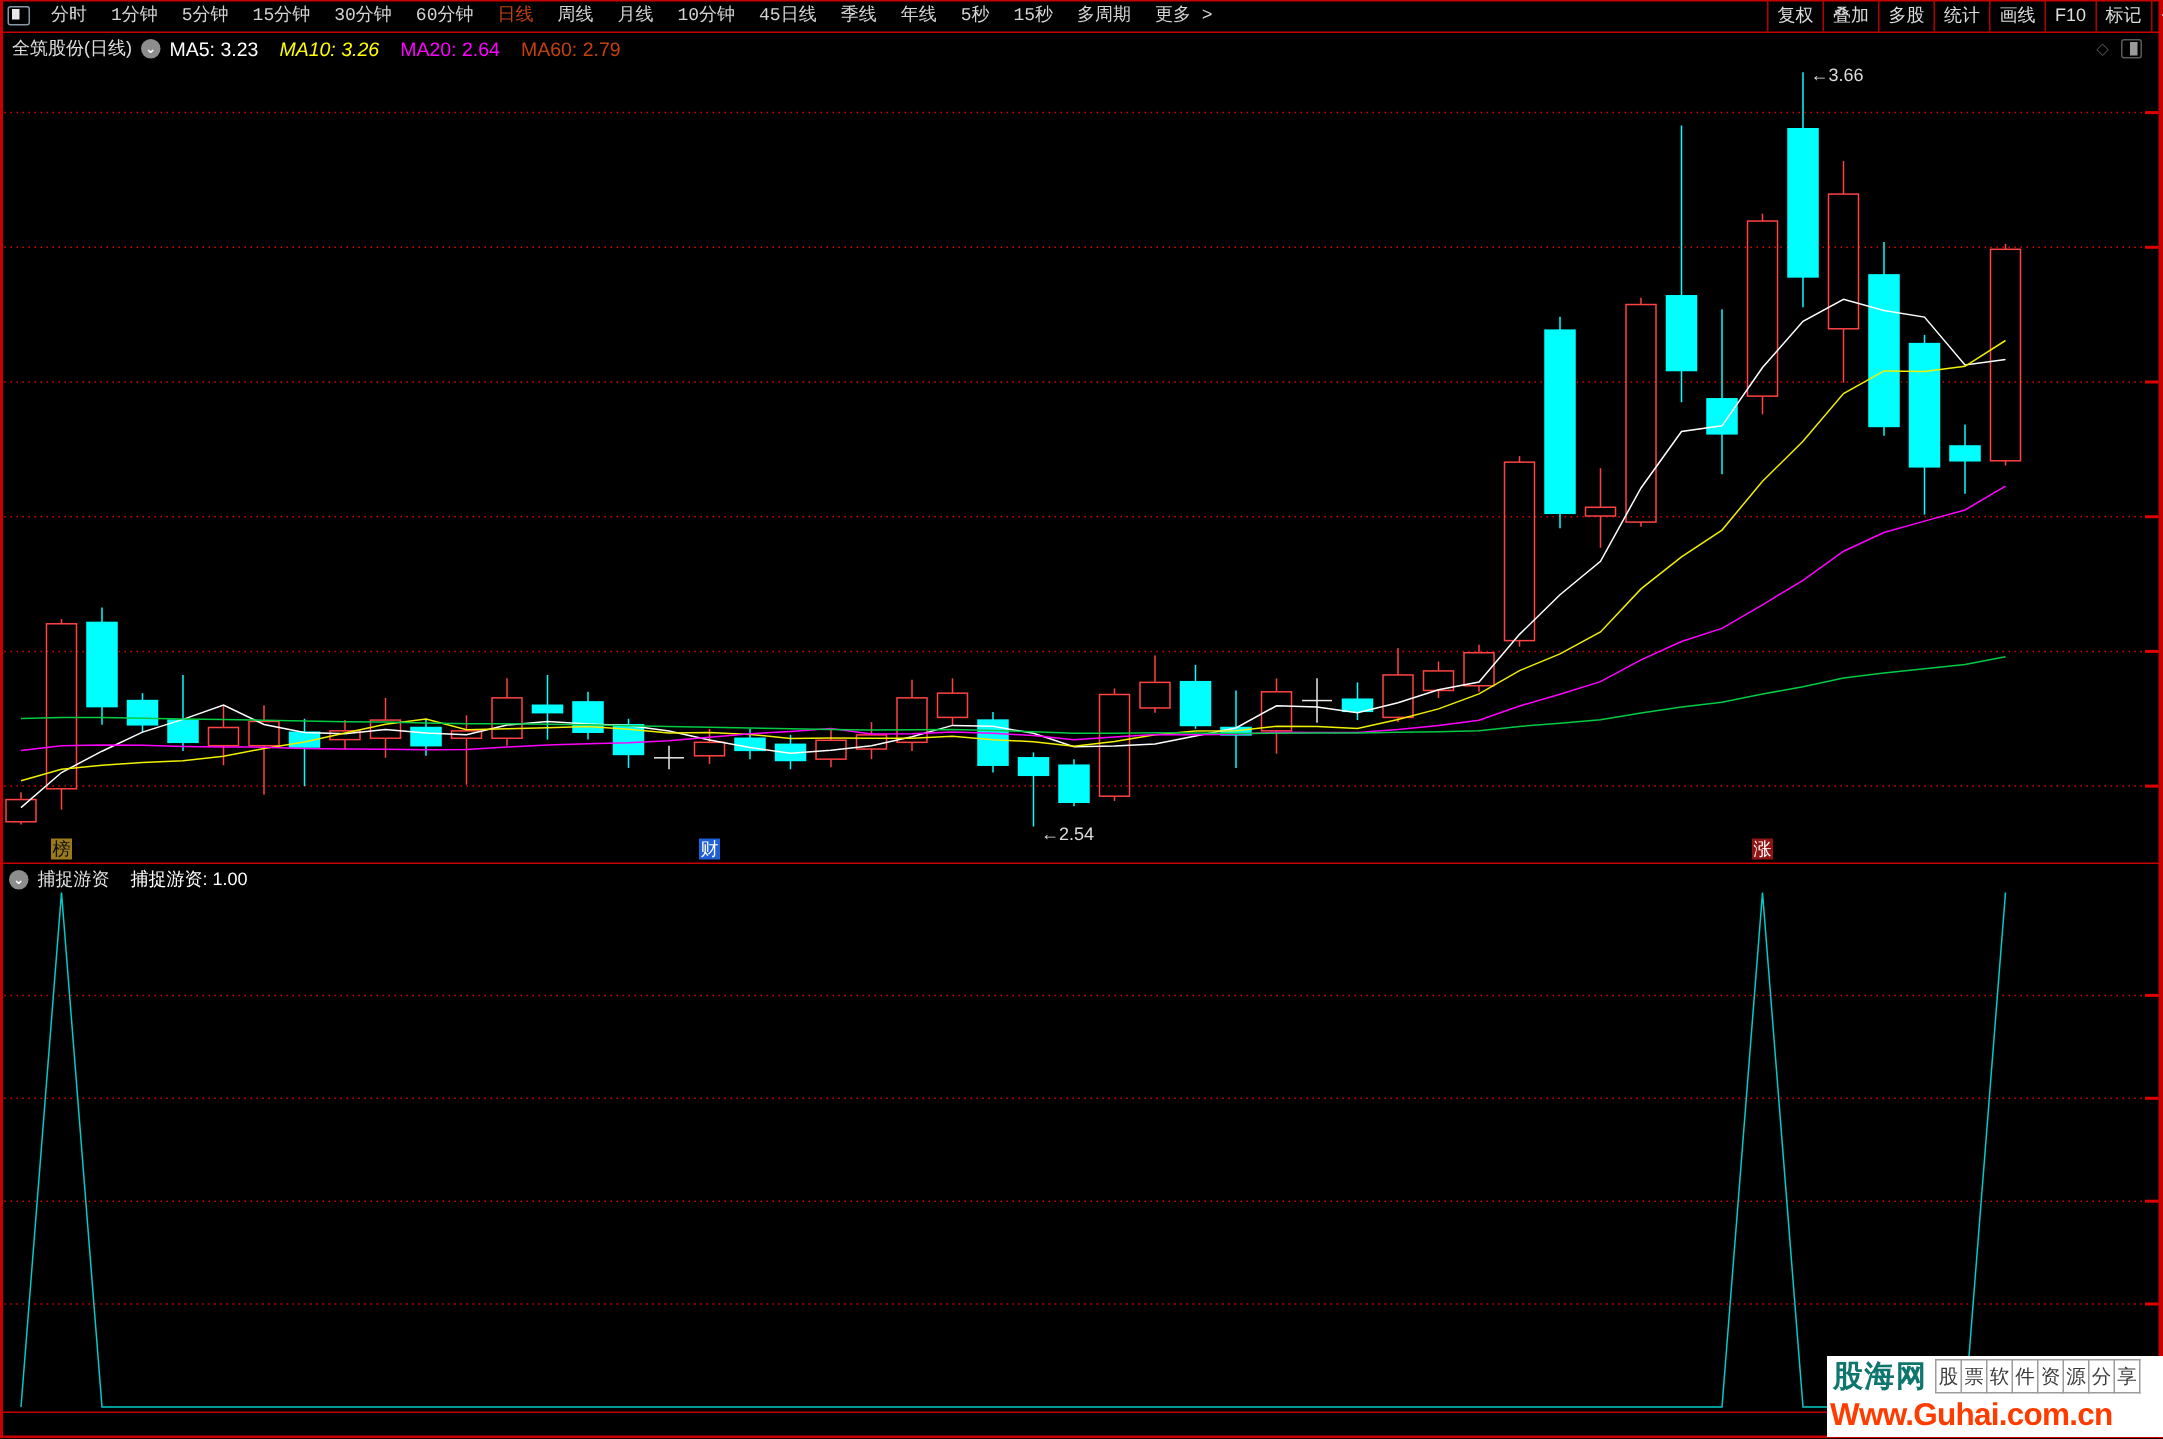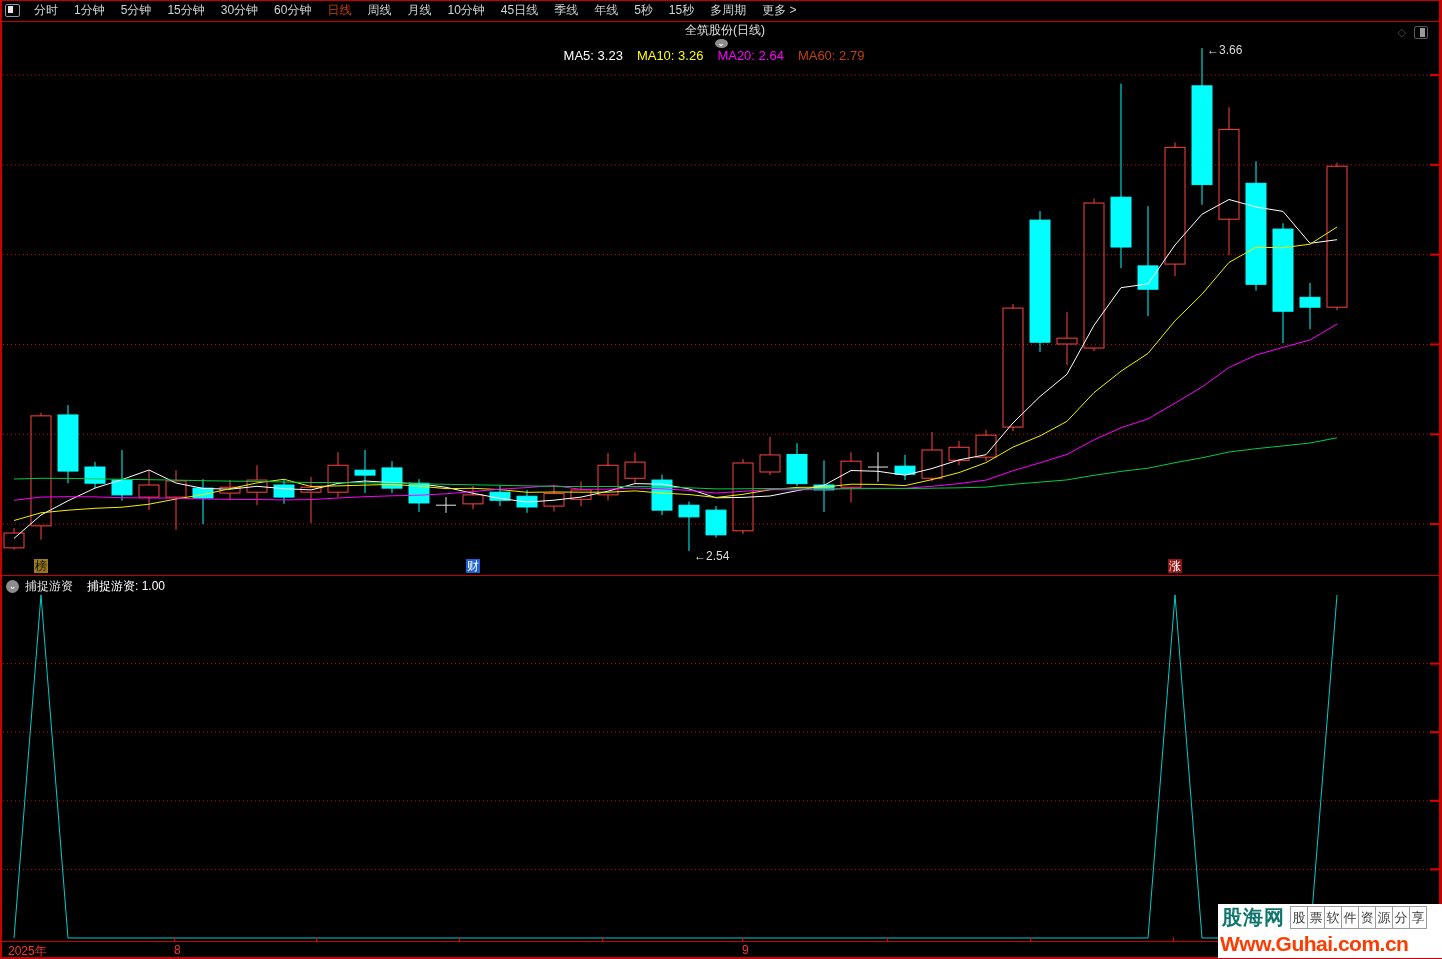--- a/index.html
+++ b/index.html
@@ -4,26 +4,26 @@
 <style>
   html,body{margin:0;padding:0;background:#000;}
   #app{position:relative;width:1442px;height:959px;background:#000;overflow:hidden;
        font-family:"Liberation Sans","DejaVu Sans",sans-serif;}
   .redline{position:absolute;background:#c80000;}
   
   #menubar{position:absolute;left:0;top:0;width:1442px;height:21px;display:flex;align-items:center;}
   #win-icon{position:absolute;left:5px;top:4px;width:13px;height:11px;border:1px solid #8a97a8;border-radius:2px;}
   #win-icon i{display:block;width:5px;height:7px;background:#e8e8e8;margin:1px 0 0 2px;}
   #menu-left{position:absolute;left:26px;top:0;height:21px;display:flex;align-items:center;}
-  .mi{color:#d4d4d4;font-size:12px;line-height:21px;padding:0 8px;white-space:nowrap;cursor:default;}
+  .mi{color:#d4d4d4;font-size:12px;line-height:21px;padding:0 8px;white-space:nowrap;cursor:default;font-family:Liberation Mono, monospace;}
   .mi.active{color:#c2410c;}
   #menu-right{position:absolute;left:1178px;top:0;width:264px;height:21px;display:flex;overflow:hidden;}
   .mr{color:#dcdcdc;font-size:12px;line-height:21px;padding:0 6px;border-left:1px solid #b40000;white-space:nowrap;cursor:default;}
   
-  #header{position:absolute;left:0;top:22px;width:1442px;height:20px;display:flex;align-items:center;flex-direction:column;}
+  #header{position:absolute;left:0;top:22px;width:1442px;height:20px;display:flex;align-items:center;}
   #stock-title{color:#e0e0e0;font-size:12px;margin-left:8px;}
   .circ{width:13px;height:13px;border-radius:50%;background:#8d8d8d;color:#fff;font-size:9px;font-weight:bold;
         display:inline-flex;align-items:center;justify-content:center;margin:0 6px;line-height:1;}
   .ma-lab{font-size:13px;margin-right:14px;white-space:nowrap;}
   #header-icons{position:absolute;right:14px;top:0;height:20px;display:flex;align-items:center;color:#4f4f4f;}
   #diamond-icon{font-size:11px;margin-right:8px;}
   #panel-icon{width:12px;height:11px;border:1px solid #5a5a5a;border-radius:2px;}
   #panel-icon i{display:block;width:5px;height:9px;background:#9a9a9a;margin:1px 0 0 5px;}
   
   #chart-svg{position:absolute;left:0;top:0;z-index:1;}
@@ -76,28 +76,38 @@
         <span class="mi">月线</span>
         <span class="mi">10分钟</span>
         <span class="mi">45日线</span>
         <span class="mi">季线</span>
         <span class="mi">年线</span>
         <span class="mi">5秒</span>
         <span class="mi">15秒</span>
         <span class="mi">多周期</span>
         <span class="mi">更多 &gt;</span>
       </div>
+    <div id="menu-right">
+        <span class="mr">复权</span>
+        <span class="mr">叠加</span>
+        <span class="mr">多股</span>
+        <span class="mr">统计</span>
+        <span class="mr">画线</span>
+        <span class="mr">F10</span>
+        <span class="mr">标记</span>
+        <span class="mr">+自选</span>
+      </div>
   </div>
 
   <div id="header">
     <span id="stock-title">全筑股份(日线)</span>
     <span class="circ">⌄</span>
     <span id="ma-labels" style="display:flex;">
         <span class="ma-lab" style="color: rgb(255, 255, 255);">MA5: 3.23</span>
-        <span class="ma-lab" style="color: rgb(255, 255, 0);">MA10: 3.26</span>
+        <span class="ma-lab" style="color: rgb(255, 255, 0); font-style: italic;">MA10: 3.26</span>
         <span class="ma-lab" style="color: rgb(255, 0, 255);">MA20: 2.64</span>
         <span class="ma-lab" style="color: #c2410c;">MA60: 2.79</span>
       </span>
     <span id="header-icons">
       <span id="diamond-icon">◇</span>
       <span id="panel-icon">
           <i></i>
         </span>
     </span>
   </div>
@@ -356,34 +366,20 @@
       <text x="694" y="560" fill="#dcdcdc" font-size="12">←2.54</text>
       <polyline points="14,938.0 41,595.0 68,938.0 95,938.0 122,938.0 149,938.0 176,938.0 203,938.0 230,938.0 257,938.0 284,938.0 311,938.0 338,938.0 365,938.0 392,938.0 419,938.0 446,938.0 473,938.0 500,938.0 527,938.0 554,938.0 581,938.0 608,938.0 635,938.0 662,938.0 689,938.0 716,938.0 743,938.0 770,938.0 797,938.0 824,938.0 851,938.0 878,938.0 905,938.0 932,938.0 959,938.0 986,938.0 1013,938.0 1040,938.0 1067,938.0 1094,938.0 1121,938.0 1148,938.0 1175,595.0 1202,938.0 1229,938.0 1256,938.0 1283,938.0 1310,938.0 1337,595.0" fill="none" stroke="#00cccc" stroke-width="1"></polyline>
     </svg>
 
   <div id="sub-header">
     <span class="circ" style="margin-left:6px">⌄</span>
     <span id="sub-title">捕捉游资</span>
     <span id="sub-value" style="color: #ffffff;">捕捉游资: 1.00</span>
   </div>
 
-  <div id="x-axis">
-      <span class="axlab" style="left: 8px; color: rgb(255, 50, 50);">2025年</span>
-      <span class="axlab" style="left: 174px; color: rgb(255, 50, 50);">8</span>
-      <span class="axlab" style="left: 742px; color: rgb(255, 50, 50);">9</span>
-      <div class="axtick" style="left: 174px;"></div>
-      <div class="axtick" style="left: 316px;"></div>
-      <div class="axtick" style="left: 459px;"></div>
-      <div class="axtick" style="left: 602px;"></div>
-      <div class="axtick" style="left: 742px;"></div>
-      <div class="axtick" style="left: 887px;"></div>
-      <div class="axtick" style="left: 1030px;"></div>
-      <div class="axtick" style="left: 1173px;"></div>
-      <div class="axtick" style="left: 1316px;"></div>
-    </div>
 
   <div id="watermark">
     <div id="wm-row1">
       <span id="wm-site" style="color: #0f766e;">股海网</span>
       <span id="wm-grid">
           <span class="wm-cell">股</span>
           <span class="wm-cell">票</span>
           <span class="wm-cell">软</span>
           <span class="wm-cell">件</span>
           <span class="wm-cell">资</span>

